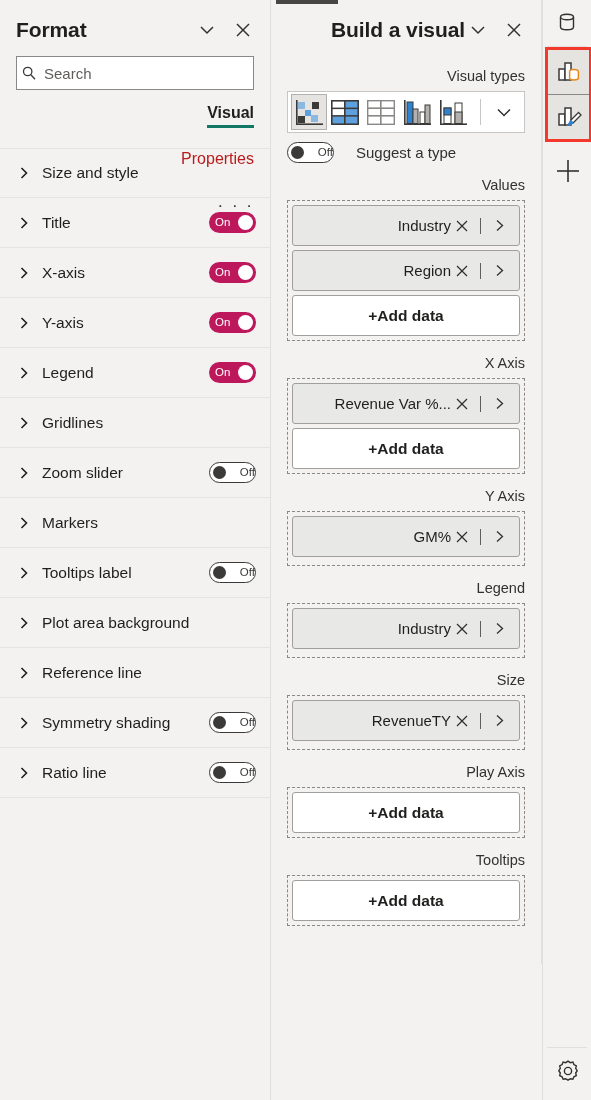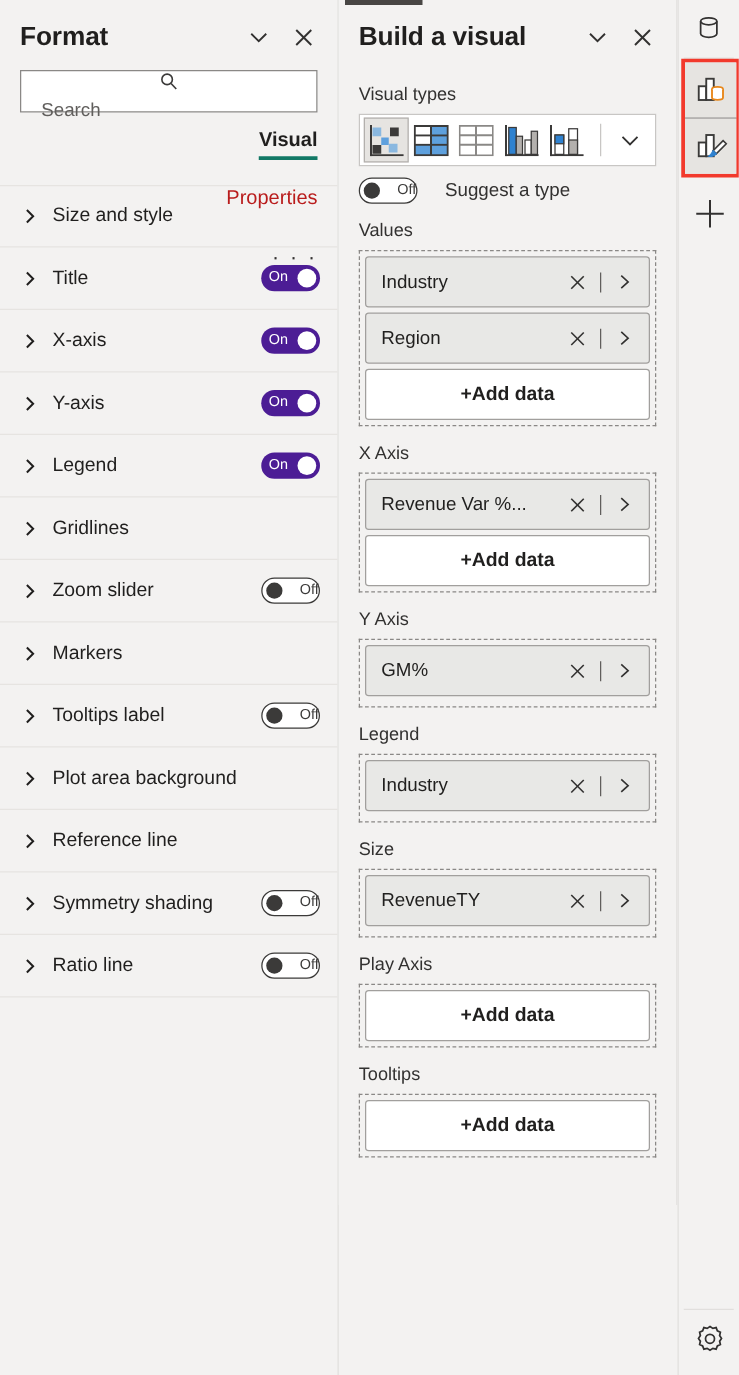--- a/index.html
+++ b/index.html
@@ -50,23 +50,22 @@
   }
   .hdr-btn svg { display: block; }
 
   .search-wrap { padding: 0 16px; }
   .search-box {
     height: 34px;
     background: #ffffff;
     border: 1px solid #8a8886;
     display: flex;
     align-items: center;
-    padding: 0 16px;
+    padding: 0 4px;
     gap: 7px;
-    flex-direction: column;
   }
   .search-box .mag { flex: 0 0 auto; color: #3b3a39; display:flex; }
   .search-input {
     border: none;
     outline: none;
     background: transparent;
     font-family: "Liberation Sans", sans-serif;
     font-size: 15px;
     color: #605e5c;
     width: 100%;
@@ -134,21 +133,21 @@
   .toggle {
     width: 47px; height: 21px;
     border-radius: 11px;
     display: flex;
     align-items: center;
     flex: 0 0 auto;
     cursor: pointer;
     position: relative;
   }
   .toggle.on {
-    background: #4c1d95;
+    background: #be185d;
     justify-content: flex-start;
     padding-left: 6px;
   }
   .toggle.on .tgl-text {
     color: #ffffff;
     font-size: 11.5px;
     line-height: 1;
   }
   .toggle.on .knob {
     position: absolute;
@@ -177,20 +176,21 @@
   }
 
   
   .build-panel {
     width: 271px;
     height: 964px;
     background: #f3f2f1;
     border-right: 1px solid #e1dfdd;
     position: relative;
     overflow: hidden;
+    text-align: right;
   }
   .build-top-indicator {
     position: absolute;
     top: 0; left: 5px;
     width: 62px; height: 4px;
     background: #484644;
   }
   .build-inner { padding: 0 16px; }
 
   .section-label {

